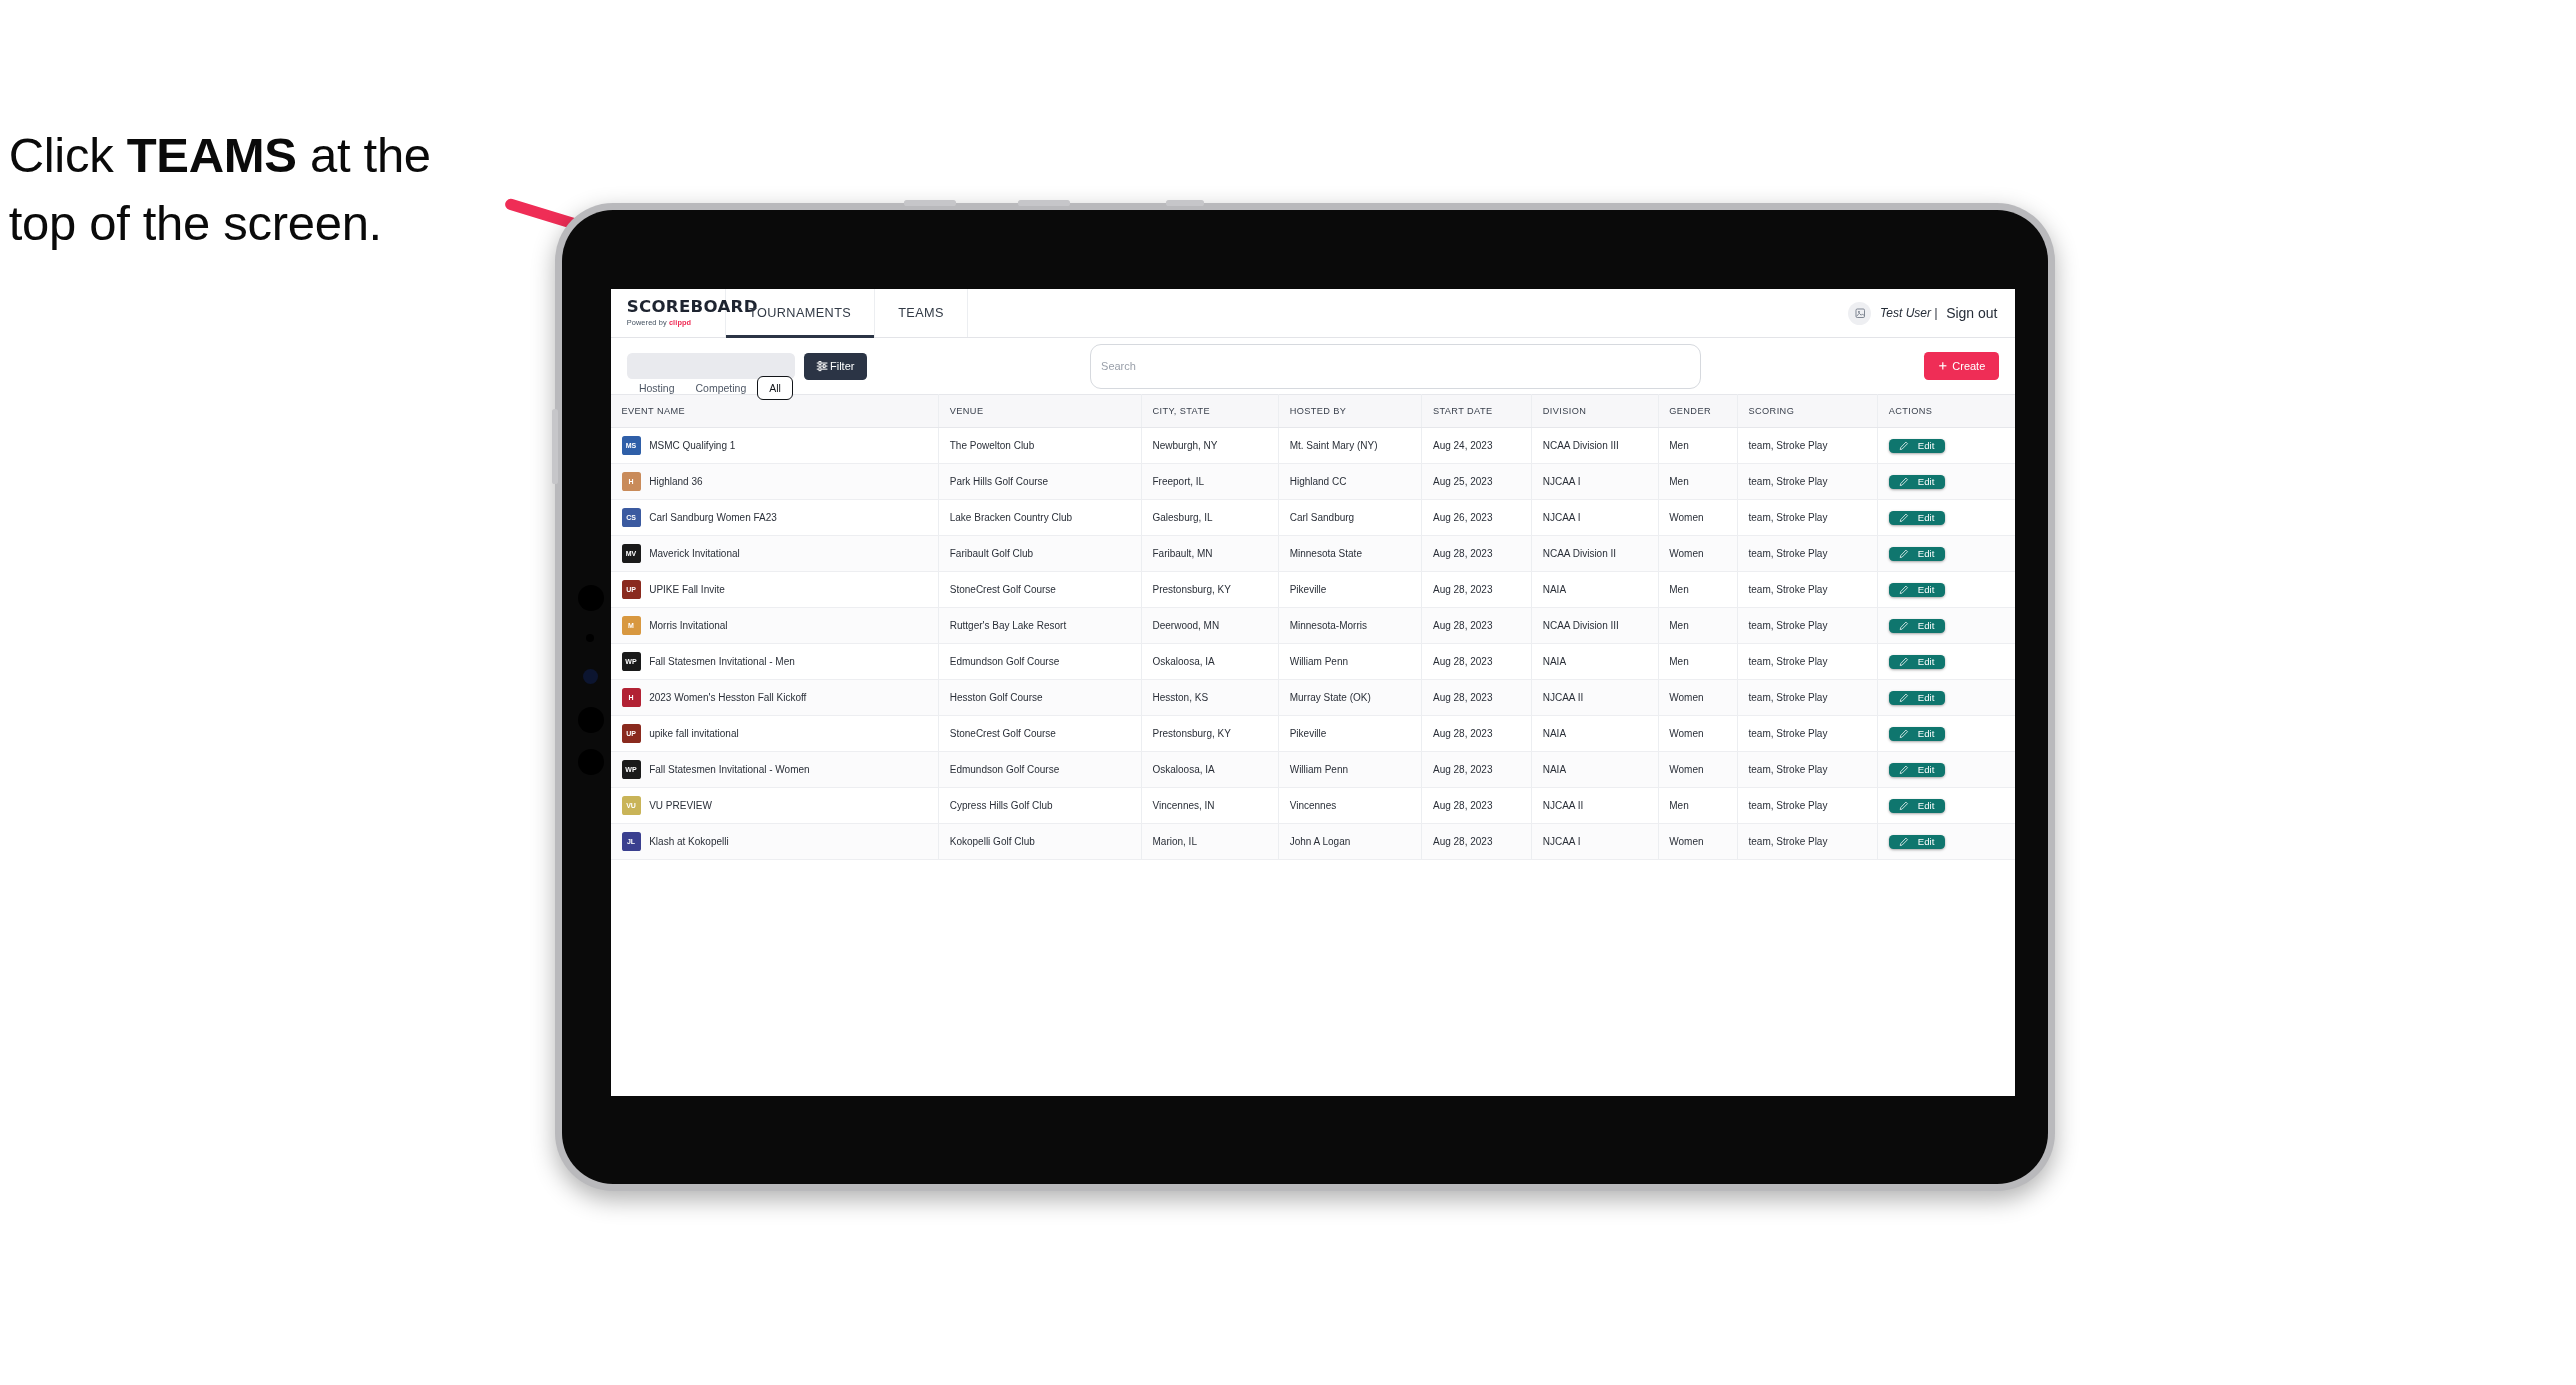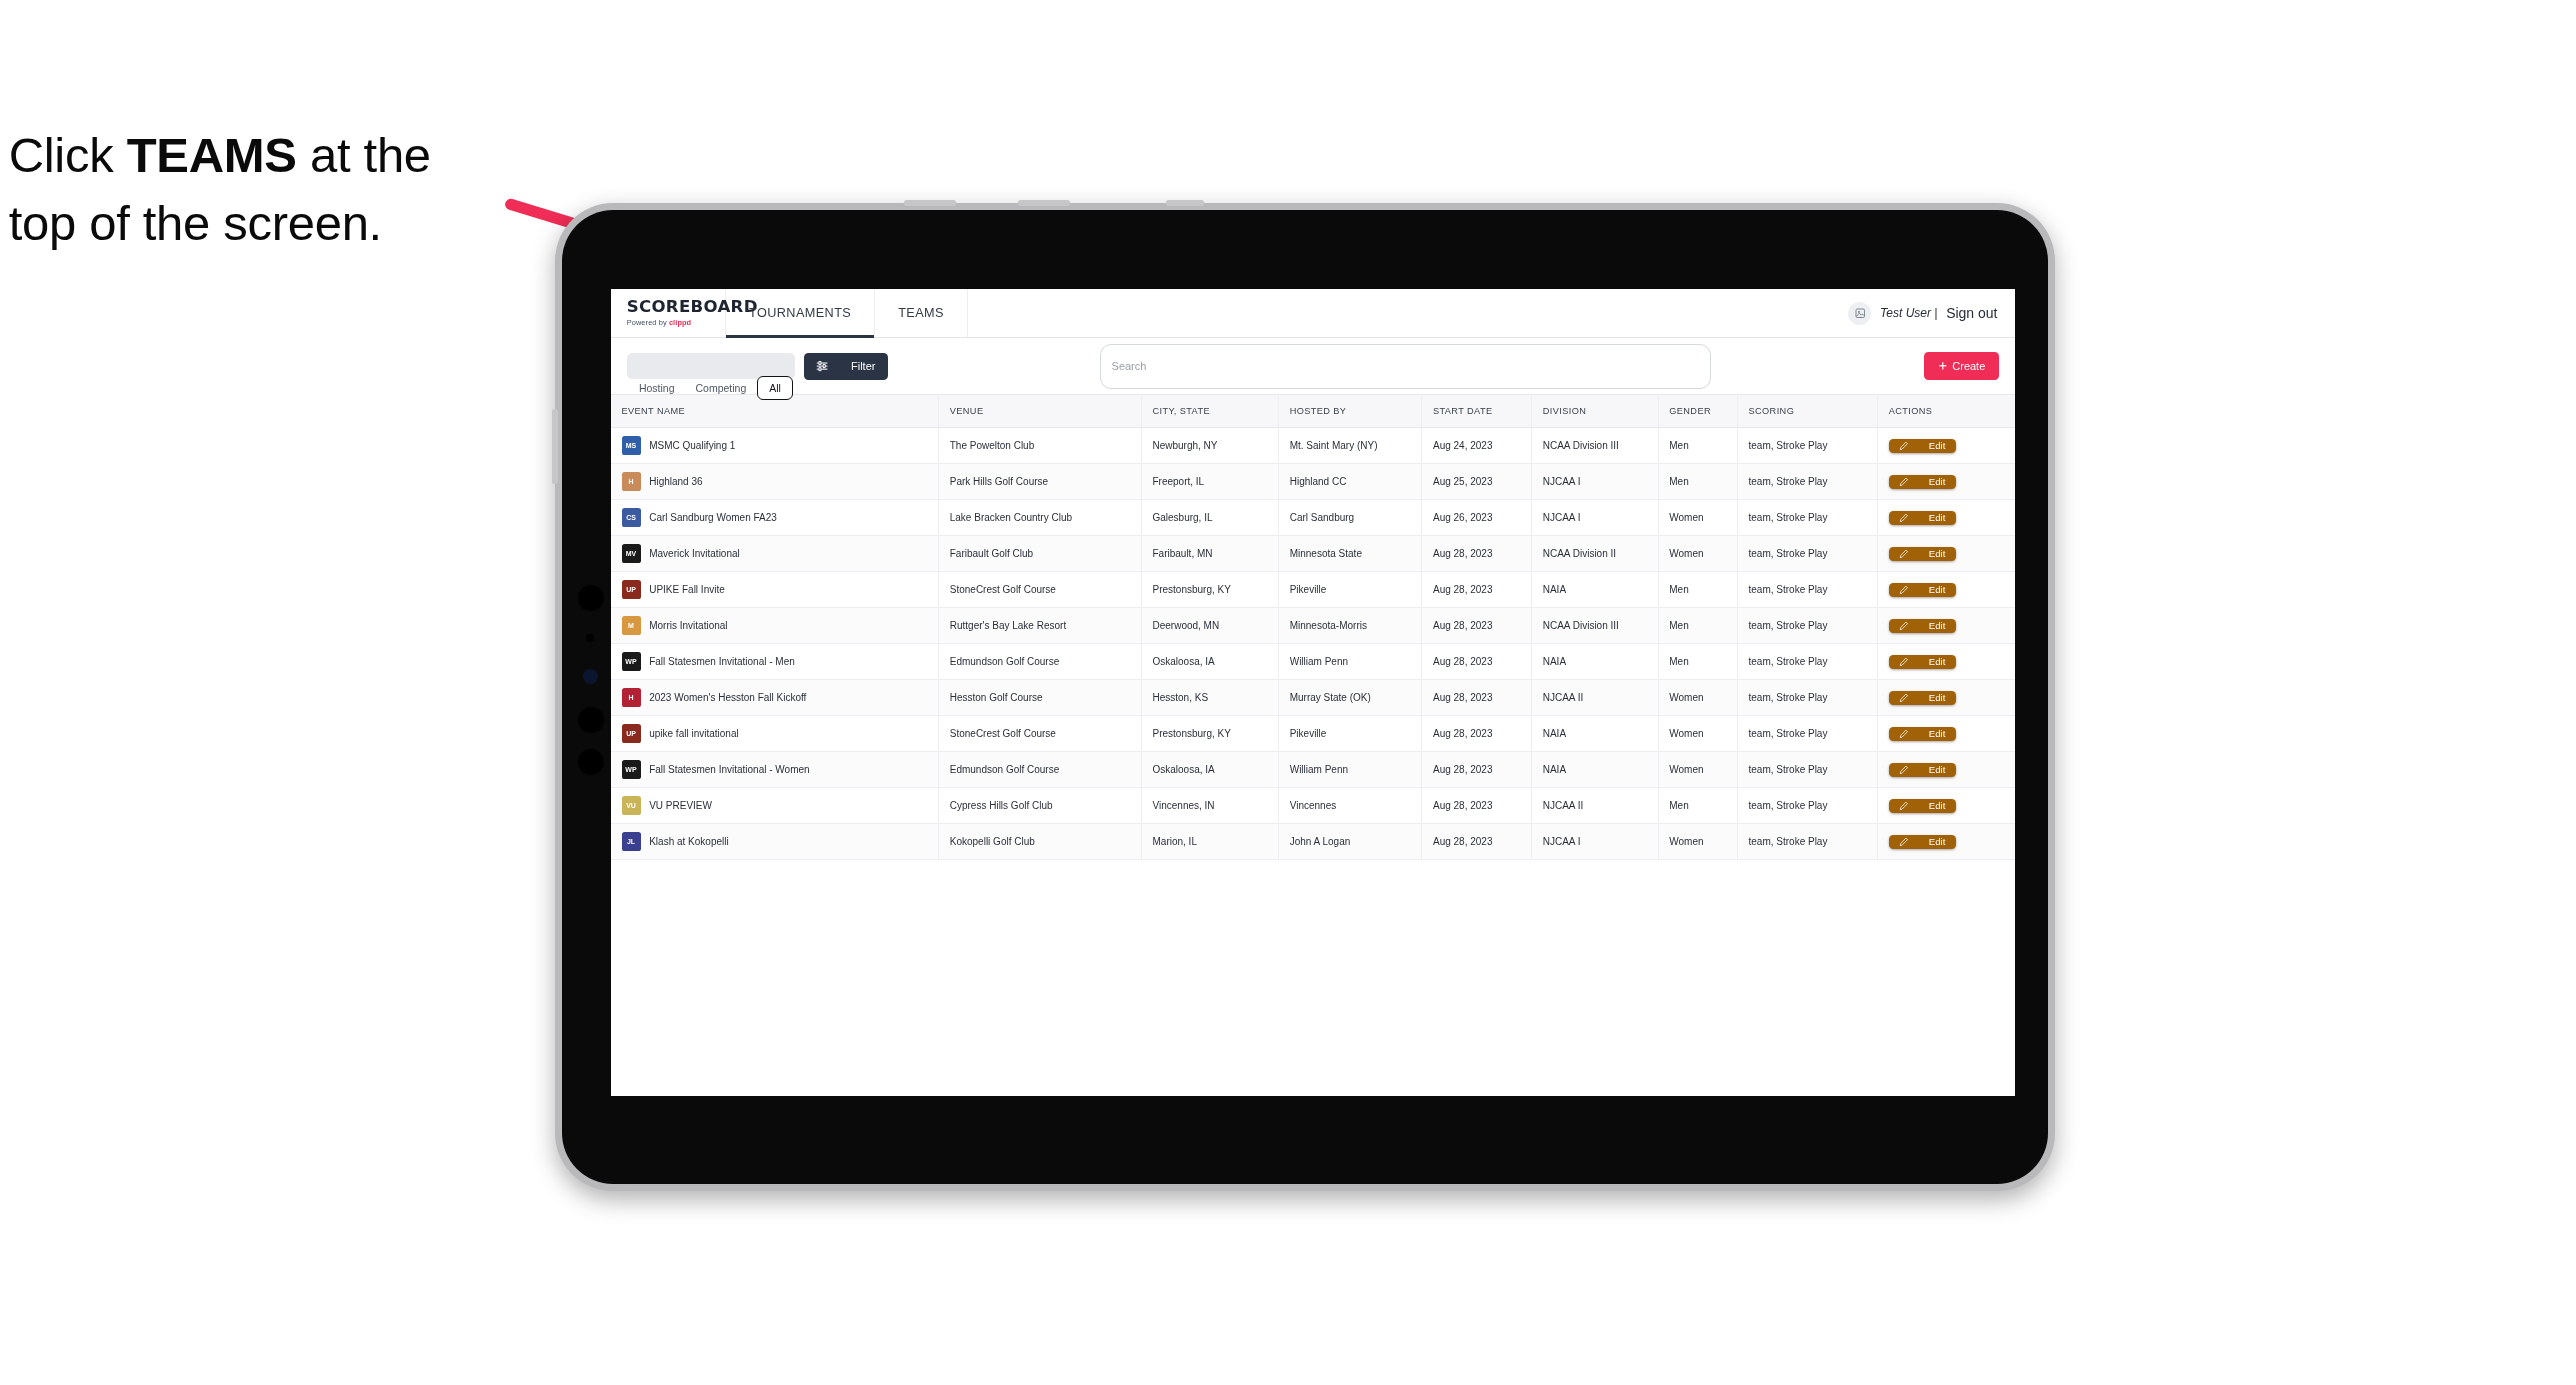--- a/index.html
+++ b/index.html
@@ -117,21 +117,21 @@
     padding: 0 10.5px; height: 26px; display:flex; align-items:center;
     font-size: 10.5px; color:#4e5765; cursor:pointer;margin-top:44px;
   }
   .seg.active {
     background:#fff; border:1.4px solid #111418; border-radius:6px;
     color:#111418; height: 24.5px; padding: 0 11.4px;
   }
   #filter-btn {
     margin-left: 8.7px; height: 27px;
     background:#2b3445; color:#fff; border-radius:4.4px;
-    display:flex; align-items:center; gap:23px;
+    display:flex; align-items:center; gap:2px;
     padding: 0 12.2px; font-size: 11px; cursor:pointer;
   }
   #search-wrap { flex:1; display:flex; justify-content:center; padding: 0 23px; }
   #search-input {
     width: 100%; max-width: 611px; height: 45px;
     border: 0.9px solid #d6d9de; border-radius: 11px;
     padding: 0 10.5px; font-size: 11px; color:#222;
     font-family:"Liberation Sans", sans-serif; background:#fff;
   }
   #search-input::placeholder { color:#9aa0aa; }
@@ -169,22 +169,22 @@
 
   .evt { display:flex; align-items:center; gap:8.7px; }
   .evt-logo {
     width: 19px; height: 19px; flex: 0 0 19px;
     border-radius: 2.6px;
     display:flex; align-items:center; justify-content:center;
     font-size: 7px; font-weight:700; color:#fff;
     overflow:hidden; line-height:1;
   }
   .edit-btn {
-    display:inline-flex; align-items:center; gap:20px;
-    background:#a16207; color:#fff;
+    display:inline-flex; align-items:center; gap:9px;
+    background:#0f766e; color:#fff;
     border-radius:4.4px; height:14px; padding: 0 10.5px;
     font-size: 9.6px; cursor:pointer;
     box-shadow: 0 0.9px 2.6px rgba(0,0,0,0.35);
   }
   .pencil { width: 9.6px; height: 9.6px; display:inline-block; }
 
   
   col.c-event { width: 21.5%; }
   col.c-venue { width: 13.3%; }
   col.c-city  { width: 9.0%; }

